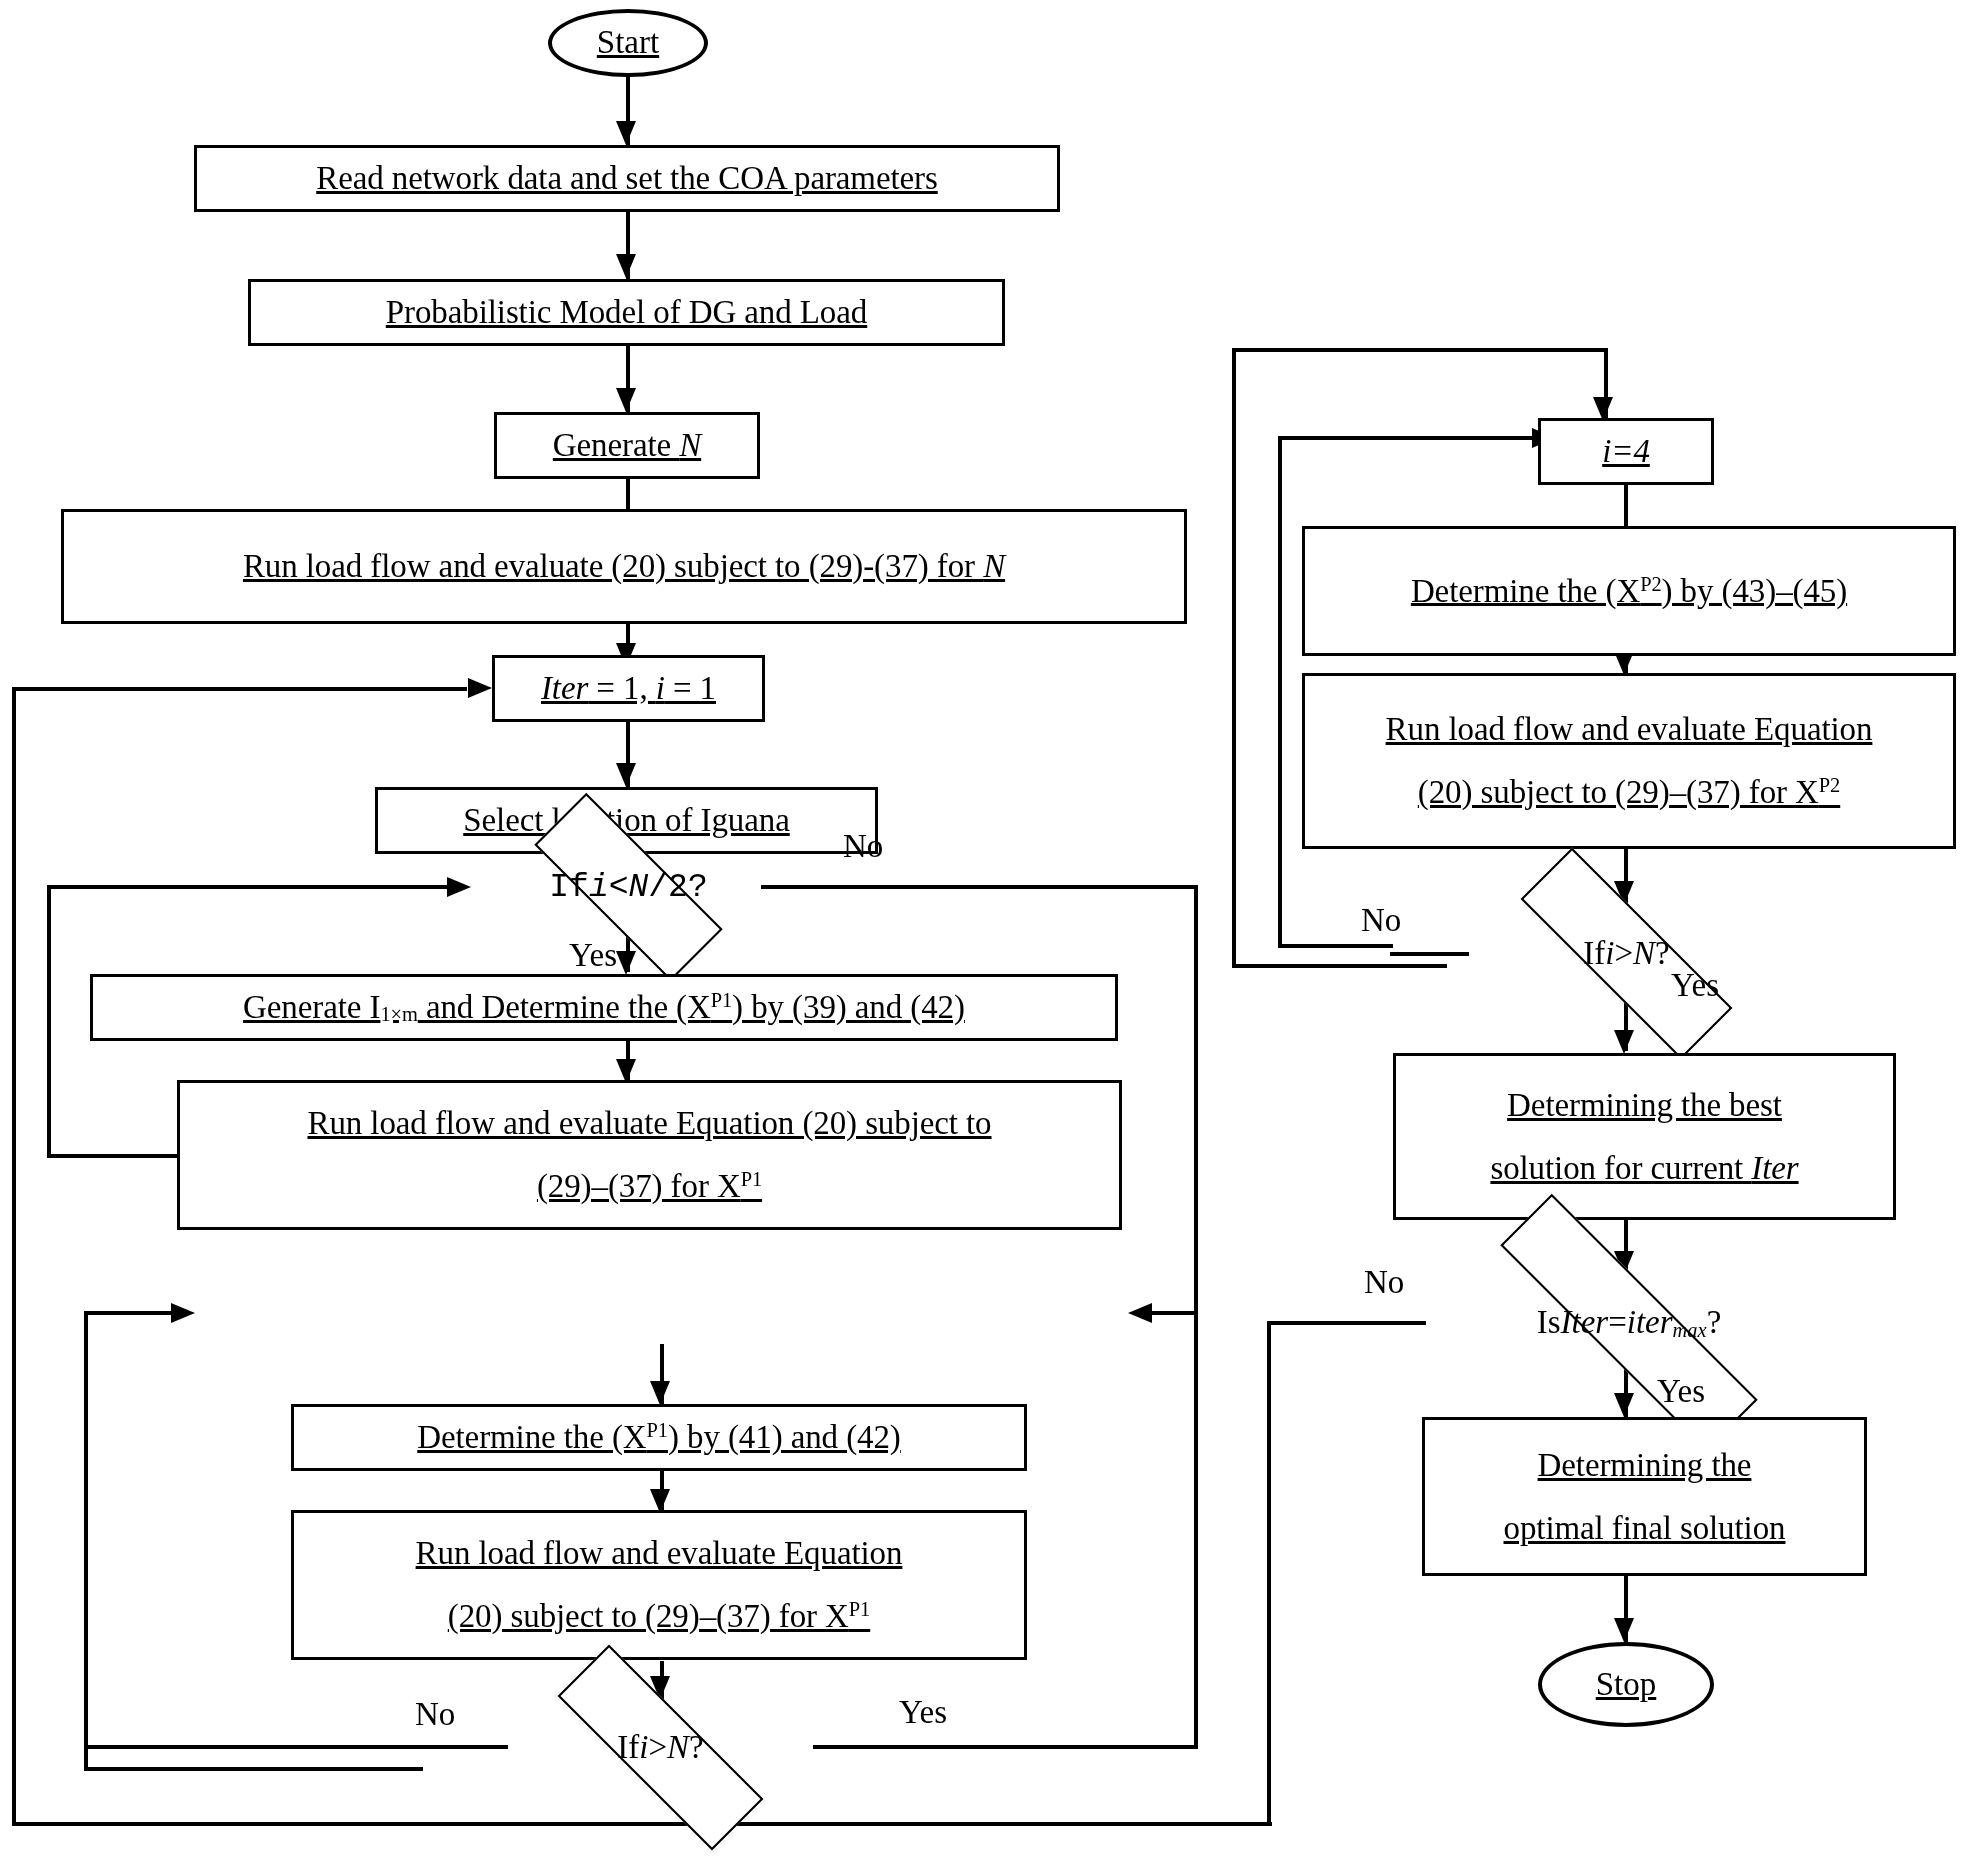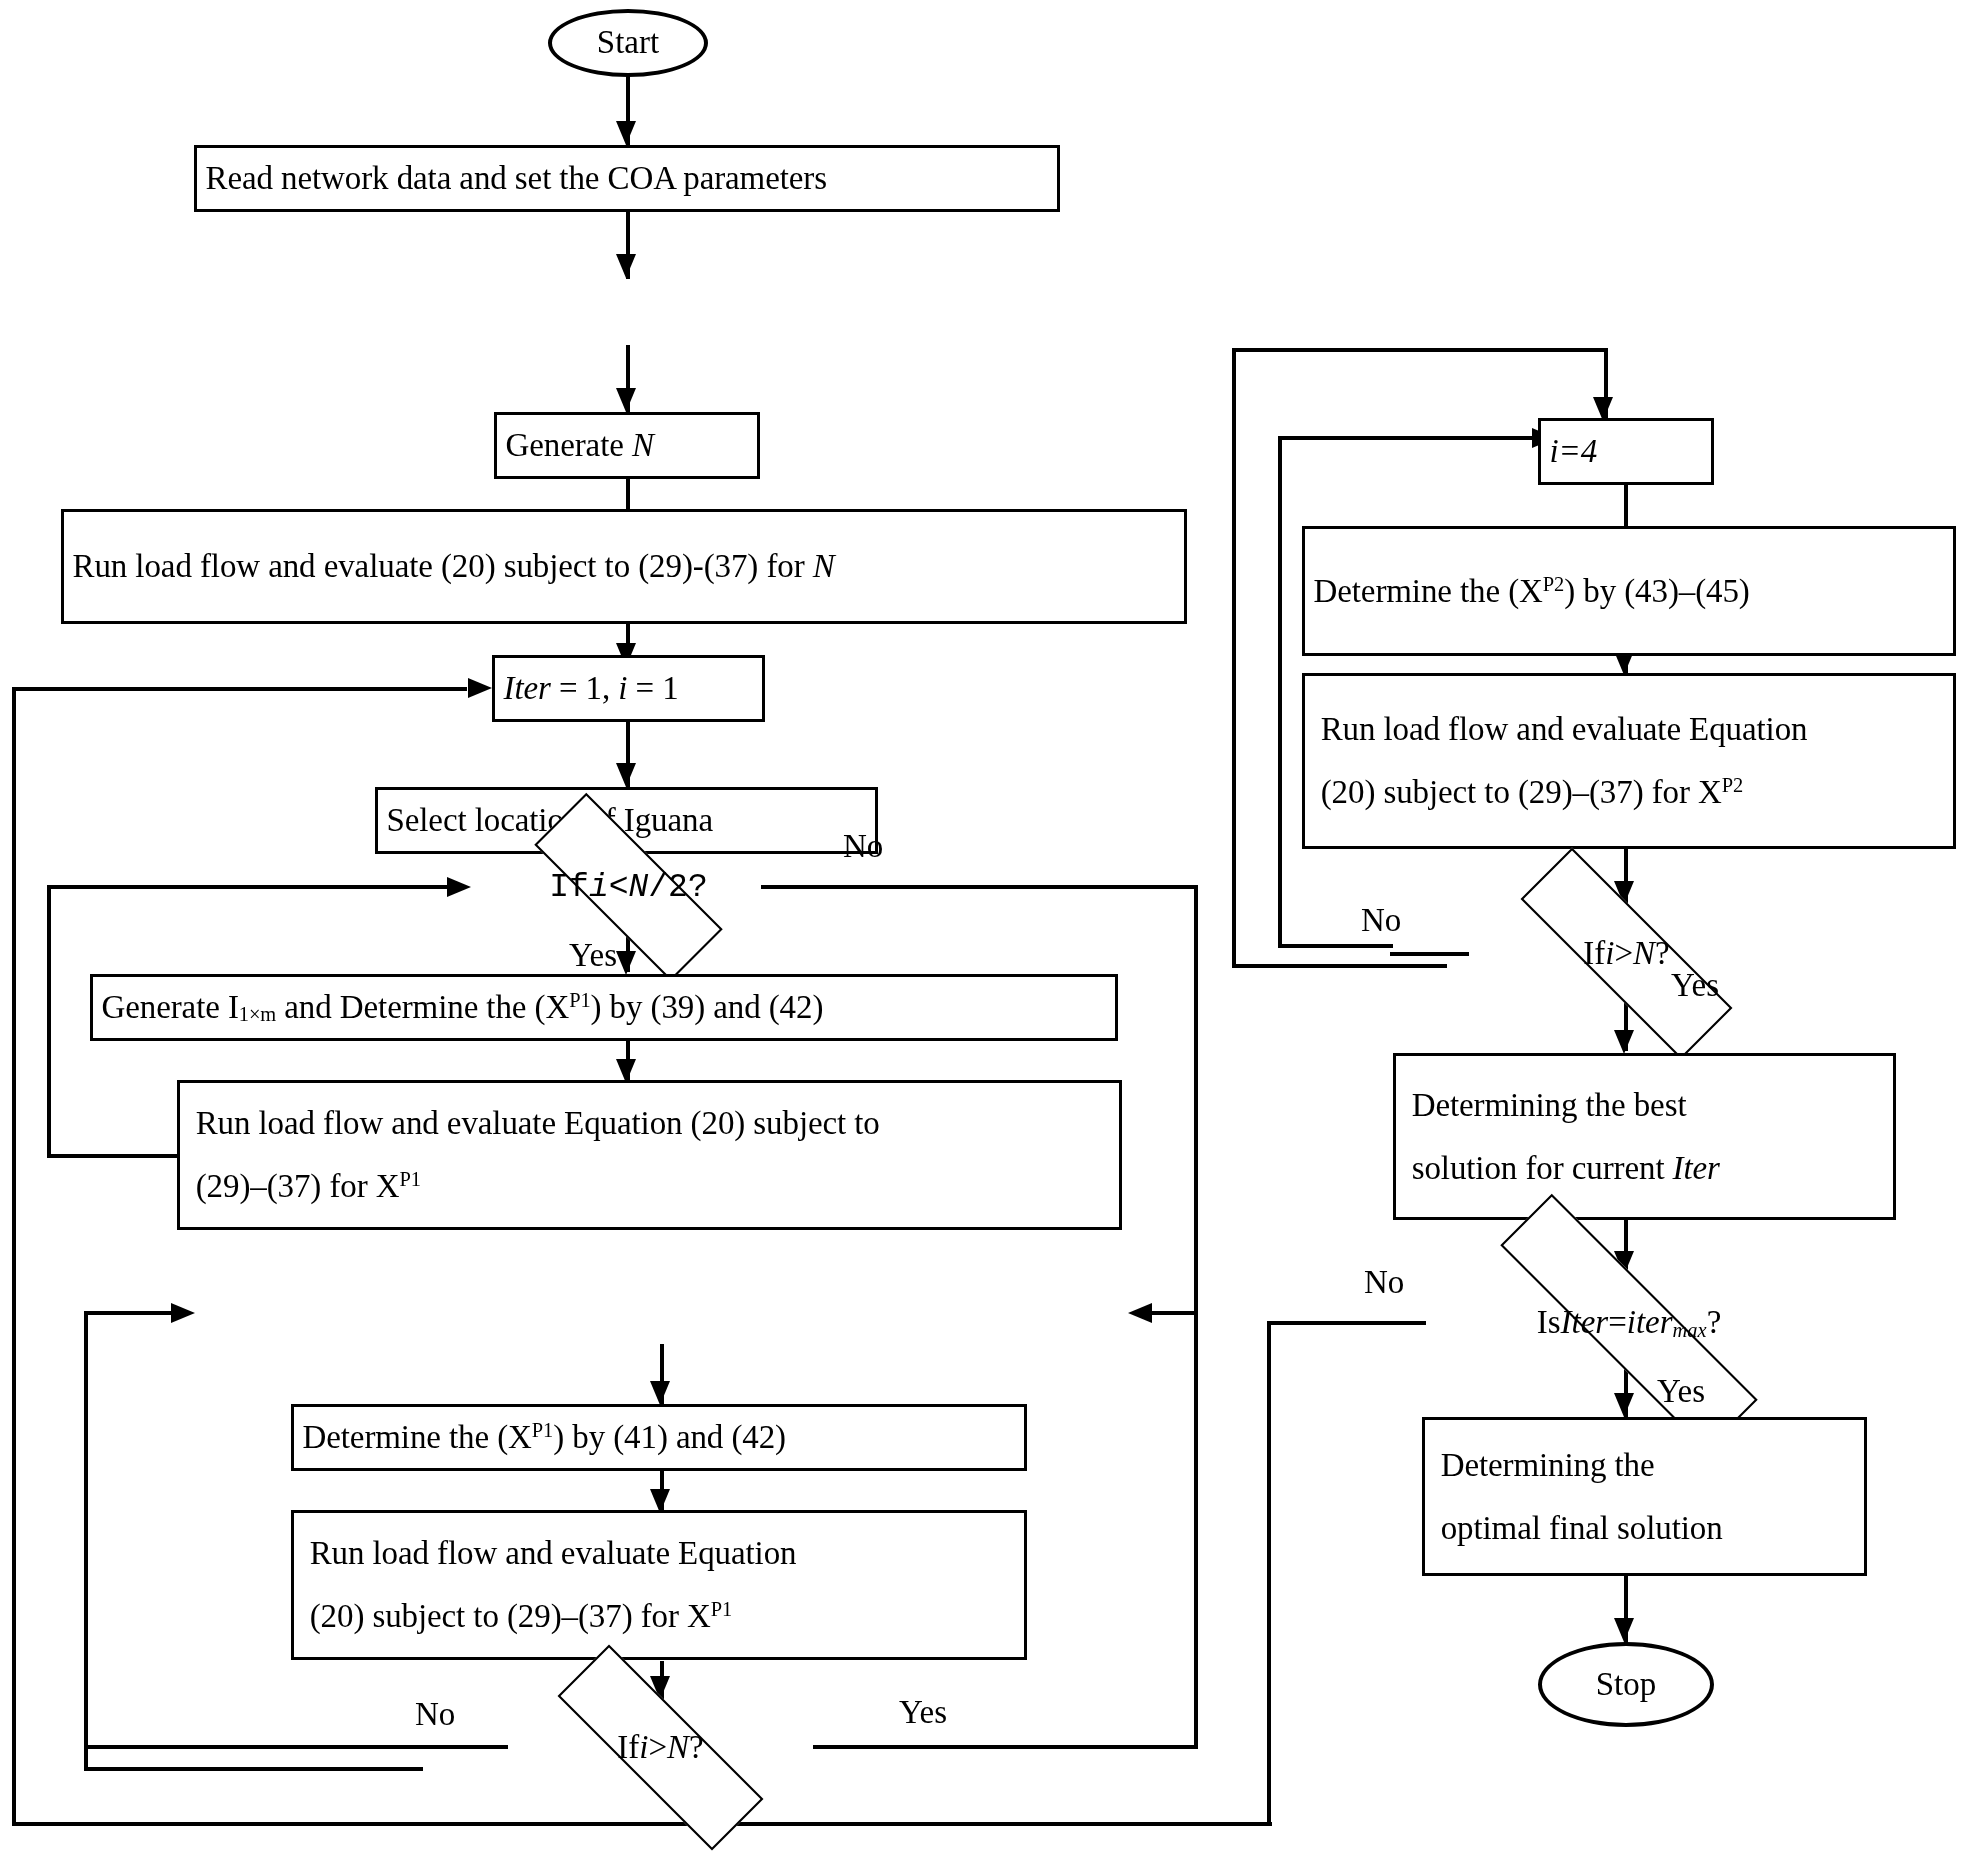--- a/index.html
+++ b/index.html
@@ -14,23 +14,24 @@
     height: 1867px;
     background: #ffffff;
     overflow: hidden;
   }
   
   .node {
     position: absolute;
     display: flex;
     align-items: center;
     justify-content: center;
-    text-align: left;
+    text-align: center;
     background: #ffffff;
     z-index: 5;
+    text-decoration: underline;
   }
   .proc {
     border: 3.6px solid #000000;
     padding: 0 8.5px;
   }
   .proc .txt {
     display: block;
     width: 100%;
     font-size: 33px;
     line-height: 1.02;
@@ -118,20 +119,23 @@
 
   <div class="ln lnv" style="left:626px; top:76px; height:69px;"></div>
   <div class="ah ah-down" style="left:616px; top:121px;"></div>
 
   <div class="node proc" style="left:194px; top:145px; width:866px; height:67px;">
     <span class="txt">Read network data and set the COA parameters</span>
   </div>
   <div class="ln lnv" style="left:626px; top:212px; height:67px;"></div>
   <div class="ah ah-down" style="left:616px; top:254px;"></div>
 
+  <div class="node proc" style="left:248px; top:279px; width:757px; height:67px;">
+    <span class="txt">Probabilistic Model of DG and Load</span>
+  </div>
   <div class="ln lnv" style="left:626px; top:345px; height:67px;"></div>
   <div class="ah ah-down" style="left:616px; top:388px;"></div>
 
   <div class="node proc" style="left:494px; top:412px; width:266px; height:67px;">
     <span class="txt">Generate <i class="v">N</i></span>
   </div>
   <div class="ln lnv" style="left:626px; top:478px; height:67px;"></div>
   <div class="ah ah-down" style="left:616px; top:521px;"></div>
 
   <div class="node proc" style="left:61px; top:509px; width:1126px; height:115px;">

